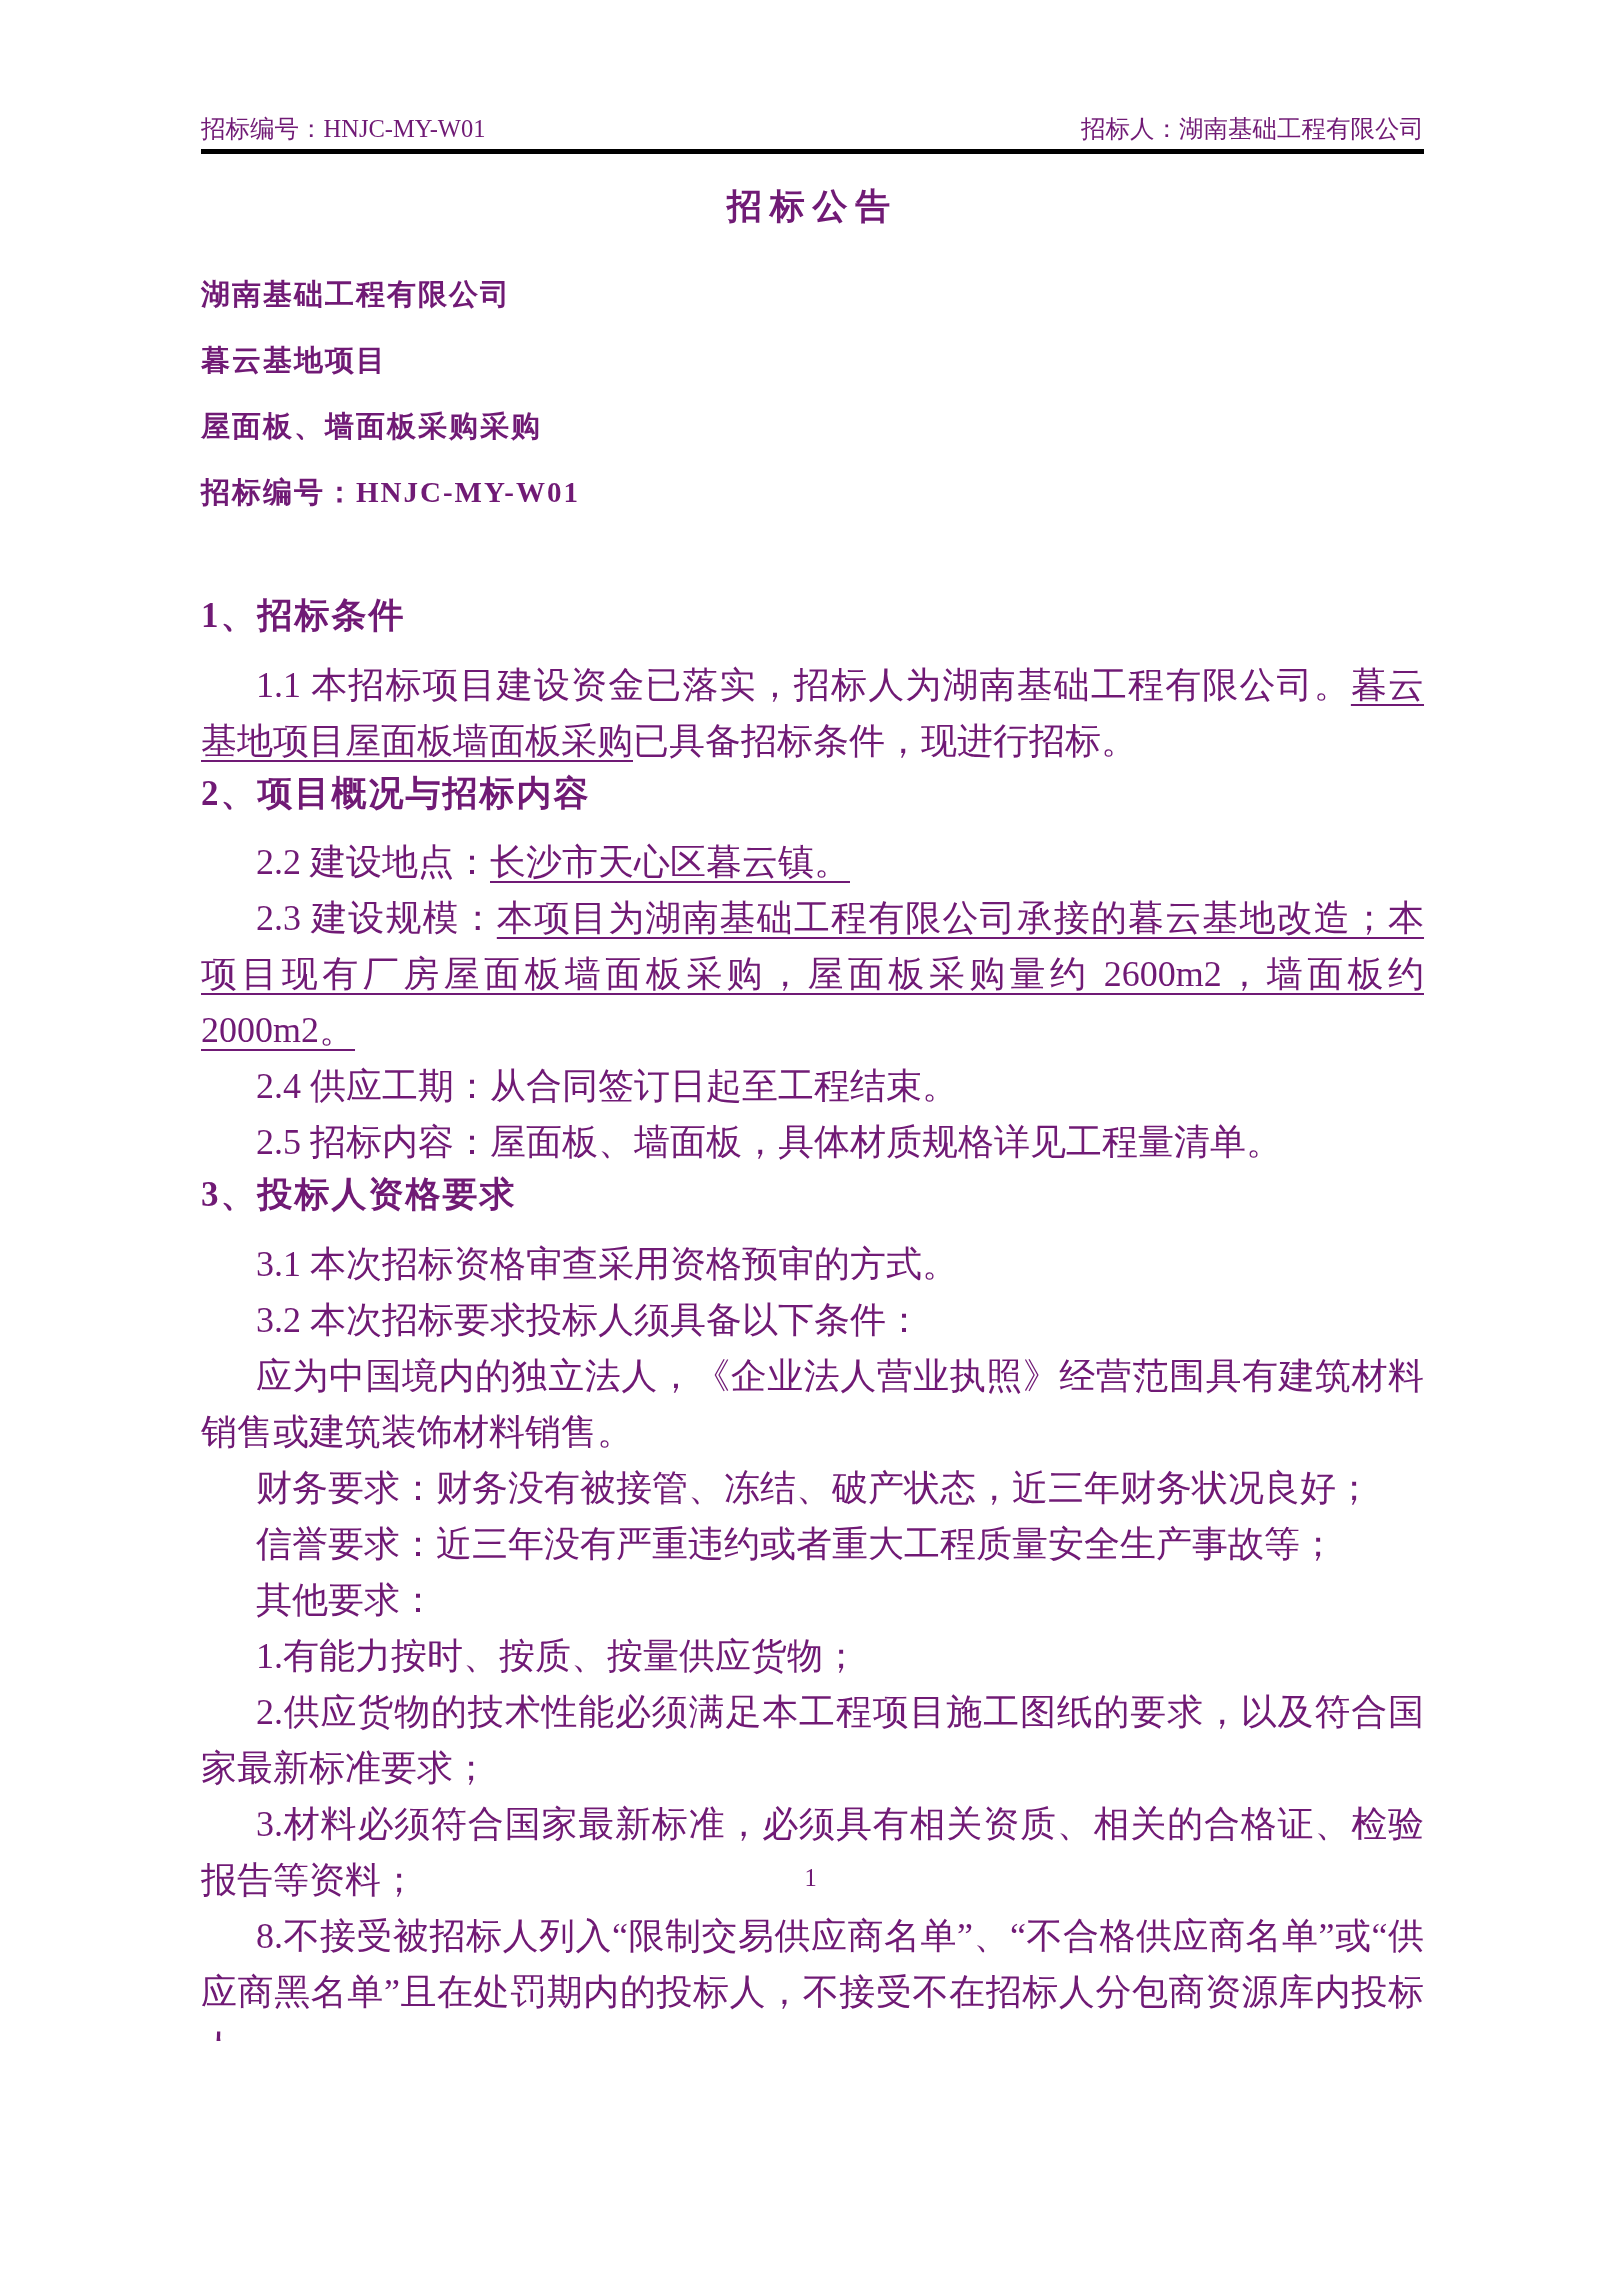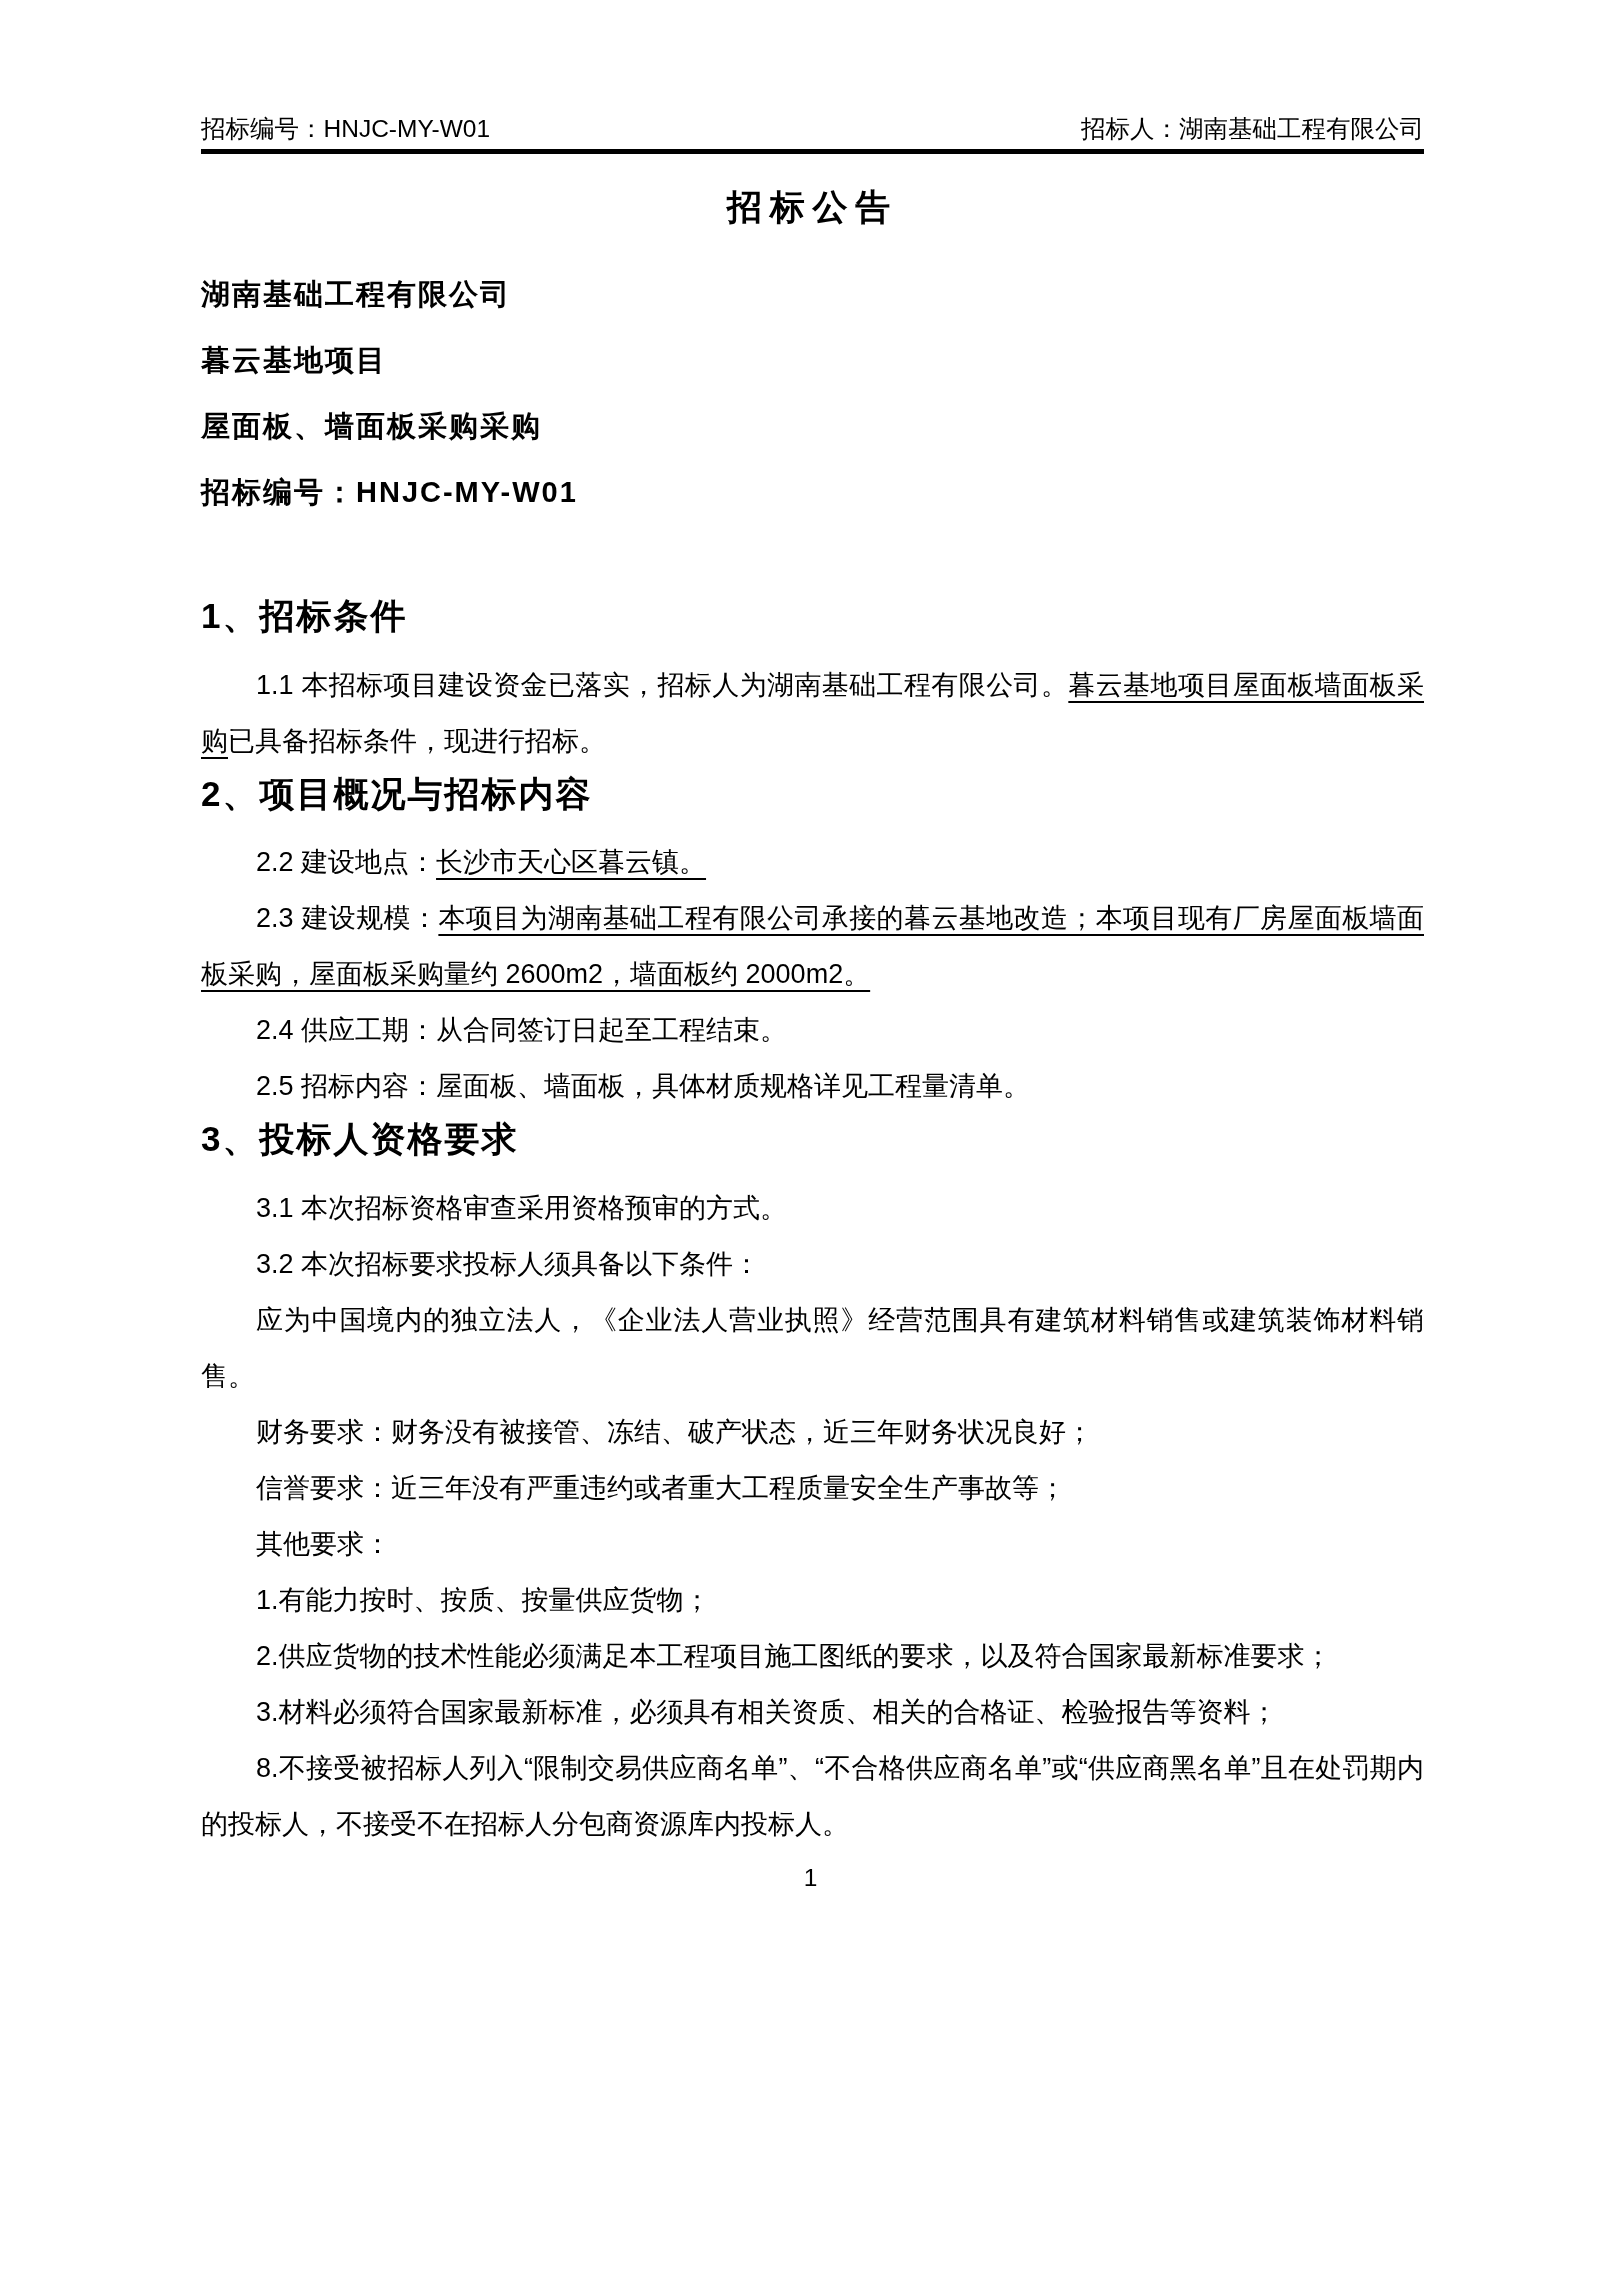--- a/index.html
+++ b/index.html
@@ -2,22 +2,22 @@
 <html lang="zh"><head>
 <meta charset="utf-8">
 <style>
   * { margin: 0; padding: 0; box-sizing: border-box; }
   html, body { background: #ffffff; }
   .page {
     position: relative;
     width: 1621px;
     height: 2041px;
     background: #ffffff;
-    color: #000000;
-    font-family: Liberation Sans, sans-serif;
+    color: #701a75;
+    font-family: Liberation Serif, serif;
     overflow: hidden;
   }
   .content { margin-left: 201px; width: 1223px; }
 
   .page-header {
     display: flex;
     justify-content: space-between;
     align-items: flex-end;
     padding-top: 114px;
     padding-bottom: 5.9px;
@@ -47,21 +47,21 @@
   .section-heading {
     font-size: 35px;
     font-weight: bold;
     line-height: 49px;
     margin-bottom: 16.7px;
     letter-spacing: 2px;
   }
   .section-heading.first { margin-top: 66px; }
 
   p.body {
-    font-size: 27px;
+    font-size: 36px;
     line-height: 56px;
     text-align: justify;
     text-indent: 55px;
   }
 
   .u {
     text-decoration: underline;
     text-underline-offset: 6.9px;
     text-decoration-thickness: 2px;
   }

